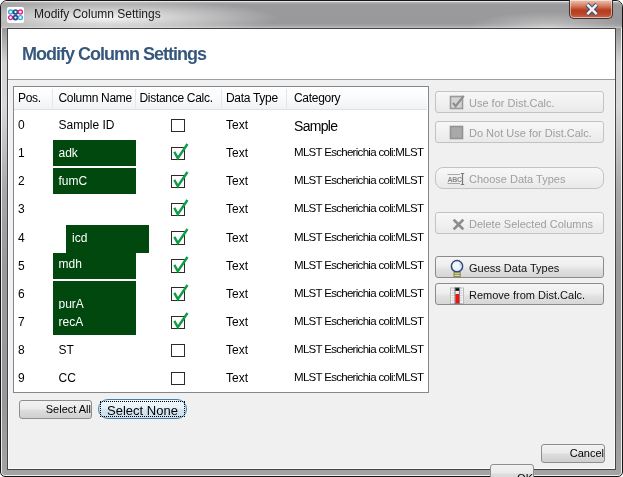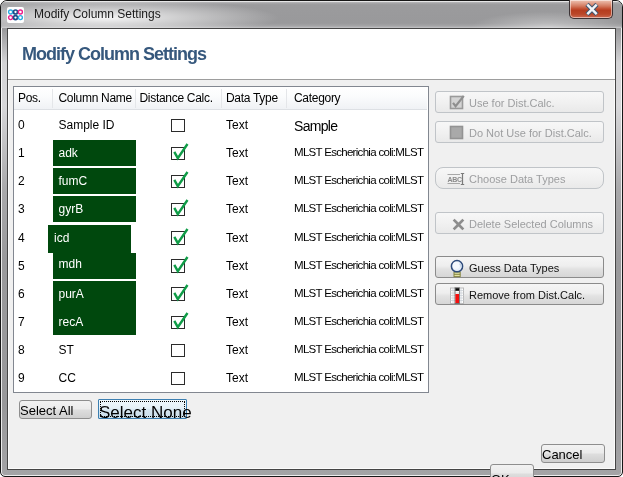--- a/index.html
+++ b/index.html
@@ -32,23 +32,23 @@
 .cell{position:absolute;font-size:12px;color:#000;white-space:nowrap}
 .green{position:absolute;background:#00480d;color:#fff;font-size:12px;white-space:nowrap}
 .cb{position:absolute;width:13.5px;height:13.5px;border:1.8px solid #2b2b2b;background:#fff}
 .chk{position:absolute}
 
 .rbtn{position:absolute;left:427px;width:169px;height:22px;border-radius:3px}
 .rbtn.dis{border:1px solid #c0c4c8;background:linear-gradient(#f7f7f7 0%,#f1f1f1 50%,#e9e9e9 100%);color:#9d9ea0}
 .rbtn.en{border:1px solid #8b8b8b;background:linear-gradient(#f5f5f5 0%,#eeeeee 45%,#e2e2e2 60%,#d6d6d6 100%);color:#111}
 .rbtn span.lbl{position:absolute;left:33px;top:5px;white-space:nowrap;font-size:11px}
 
-.wbtn{position:absolute;border:1px solid #8e8e8e;border-radius:3px;font-size:13px;color:#000;text-align:left;white-space:nowrap;
+.wbtn{position:absolute;border:1px solid #8e8e8e;border-radius:3px;font-size:11px;color:#000;text-align:right;white-space:nowrap;
   background:linear-gradient(#f2f2f2 0%,#ebebeb 45%,#dddddd 55%,#cfcfcf 100%)}
-.focusbtn{position:absolute;border:1px solid #3c7fb1;border-radius:1px;font-size:17px;color:#000;text-align:left;white-space:nowrap;
+.focusbtn{position:absolute;border:1px solid #3c7fb1;border-radius:10px;font-size:13px;color:#000;text-align:center;white-space:nowrap;
   background:linear-gradient(#eff7fb 0%,#e5f1f8 45%,#d5e5f0 55%,#cadeeb 100%)}
 .focusbtn .dotted{position:absolute;left:1px;top:1px;right:1px;bottom:1px;border:1px dotted #000;border-radius:1px}
 </style>
 </head>
 <body>
 <div class="win"></div>
 <div class="titlebar"></div>
 <div class="appicon">
  <svg width="17" height="16" viewBox="0 0 17 16">
   <circle cx="3.6" cy="5" r="2" fill="none" stroke="#2aabe2" stroke-width="1.4"></circle>
@@ -95,45 +95,44 @@
       <div class="cell" style="left:280px;top:59.15px;font-size:11.5px;letter-spacing:-0.7px">MLST Escherichia coli:MLST</div>
       <div class="cell" style="left:4px;top:87.3px">2</div>
       <div class="green" style="left:38.5px;top:81.3px;width:83px;height:26px;padding:6px 0 0 6px">fumC</div>
       <div class="cb" style="left:157px;top:87.8px"></div>
       <svg class="chk" style="left:155px;top:82.3px" width="21" height="20" viewBox="0 0 21 20">
         <path d="M5.3 10.9 L8.8 17.2 L18.5 3.0" fill="none" stroke="#0f9c47" stroke-width="2.4"></path>
       </svg>
       <div class="cell" style="left:212px;top:87.3px">Text</div>
       <div class="cell" style="left:280px;top:87.3px;font-size:11.5px;letter-spacing:-0.7px">MLST Escherichia coli:MLST</div>
       <div class="cell" style="left:4px;top:115.44999999999999px">3</div>
-      <div class="green" style="left:38.5px;top:109.44999999999999px;width:83px;height:26px;padding:6px 0 0 6px">gyrB</div>
       <div class="cb" style="left:157px;top:115.94999999999999px"></div>
       <svg class="chk" style="left:155px;top:110.44999999999999px" width="21" height="20" viewBox="0 0 21 20">
         <path d="M5.3 10.9 L8.8 17.2 L18.5 3.0" fill="none" stroke="#0f9c47" stroke-width="2.4"></path>
       </svg>
       <div class="cell" style="left:212px;top:115.44999999999999px">Text</div>
       <div class="cell" style="left:280px;top:115.44999999999999px;font-size:11.5px;letter-spacing:-0.7px">MLST Escherichia coli:MLST</div>
       <div class="cell" style="left:4px;top:143.6px">4</div>
-      <div class="green" style="left:34px;top:137.6px;width:83px;height:28px;padding:6px 0 0 6px">icd</div>
+      <div class="green" style="left:52px;top:137.6px;width:83px;height:28px;padding:6px 0 0 6px">icd</div>
       <div class="cb" style="left:157px;top:144.1px"></div>
       <svg class="chk" style="left:155px;top:138.6px" width="21" height="20" viewBox="0 0 21 20">
         <path d="M5.3 10.9 L8.8 17.2 L18.5 3.0" fill="none" stroke="#0f9c47" stroke-width="2.4"></path>
       </svg>
       <div class="cell" style="left:212px;top:143.6px">Text</div>
       <div class="cell" style="left:280px;top:143.6px;font-size:11.5px;letter-spacing:-0.7px">MLST Escherichia coli:MLST</div>
       <div class="cell" style="left:4px;top:171.75px">5</div>
       <div class="green" style="left:38.5px;top:165.75px;width:83px;height:26px;padding:4px 0 0 6px">mdh</div>
       <div class="cb" style="left:157px;top:172.25px"></div>
       <svg class="chk" style="left:155px;top:166.75px" width="21" height="20" viewBox="0 0 21 20">
         <path d="M5.3 10.9 L8.8 17.2 L18.5 3.0" fill="none" stroke="#0f9c47" stroke-width="2.4"></path>
       </svg>
       <div class="cell" style="left:212px;top:171.75px">Text</div>
       <div class="cell" style="left:280px;top:171.75px;font-size:11.5px;letter-spacing:-0.7px">MLST Escherichia coli:MLST</div>
       <div class="cell" style="left:4px;top:199.89999999999998px">6</div>
-      <div class="green" style="left:38.5px;top:193.89999999999998px;width:83px;height:34px;padding:6px 0 0 6px">purA</div>
+      <div class="green" style="left:38.5px;top:193.89999999999998px;width:83px;height:34px;padding:16px 0 0 6px">purA</div>
       <div class="cb" style="left:157px;top:200.39999999999998px"></div>
       <svg class="chk" style="left:155px;top:194.89999999999998px" width="21" height="20" viewBox="0 0 21 20">
         <path d="M5.3 10.9 L8.8 17.2 L18.5 3.0" fill="none" stroke="#0f9c47" stroke-width="2.4"></path>
       </svg>
       <div class="cell" style="left:212px;top:199.89999999999998px">Text</div>
       <div class="cell" style="left:280px;top:199.89999999999998px;font-size:11.5px;letter-spacing:-0.7px">MLST Escherichia coli:MLST</div>
       <div class="cell" style="left:4px;top:228.04999999999998px">7</div>
       <div class="green" style="left:38.5px;top:222.04999999999998px;width:83px;height:26px;padding:6px 0 0 6px">recA</div>
       <div class="cb" style="left:157px;top:228.54999999999998px"></div>
       <svg class="chk" style="left:155px;top:223.04999999999998px" width="21" height="20" viewBox="0 0 21 20">

